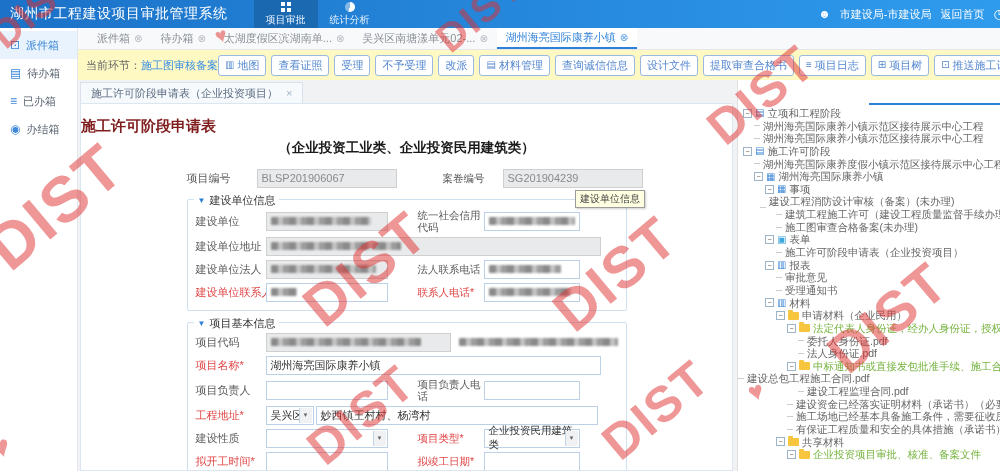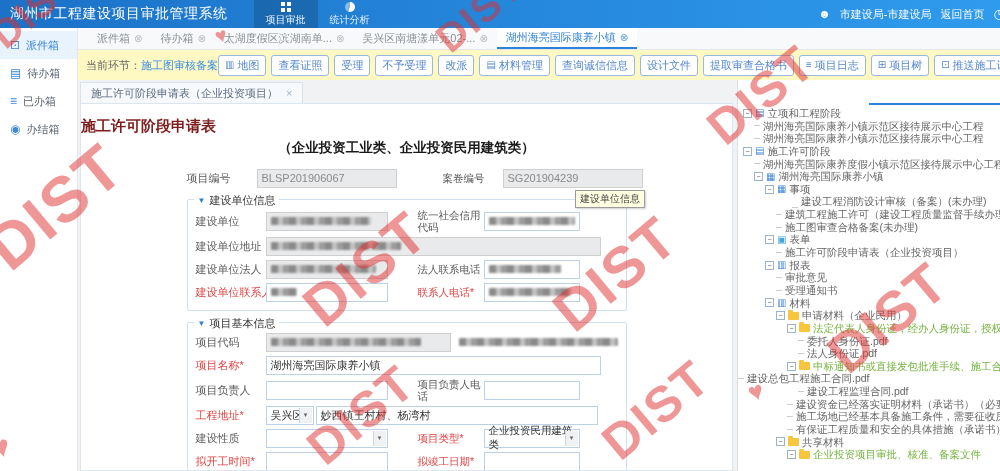--- a/index.html
+++ b/index.html
@@ -376,21 +376,21 @@
               <div class="tree-row" style="padding-left: 16px;">
                 <span class="exp">−</span>
                 <span class="node-icon i-org">▦</span>
                 <span class="t-label">湖州海亮国际康养小镇</span>
               </div>
               <div class="tree-row" style="padding-left: 27px;">
                 <span class="exp">−</span>
                 <span class="node-icon i-org">▦</span>
                 <span class="t-label">事项</span>
               </div>
-              <div class="tree-row leaf" style="padding-left: 54px; align-items: flex-end;">
+              <div class="tree-row leaf" style="padding-left: 22px; align-items: flex-end;">
 
                 <span class="t-label">建设工程消防设计审核（备案）(未办理)</span>
               </div>
               <div class="tree-row leaf" style="padding-left: 38px;">
 
                 <span class="t-label">建筑工程施工许可（建设工程质量监督手续办理）(未办理)</span>
               </div>
               <div class="tree-row leaf" style="padding-left: 38px;">
 
                 <span class="t-label">施工图审查合格备案(未办理)</span>

